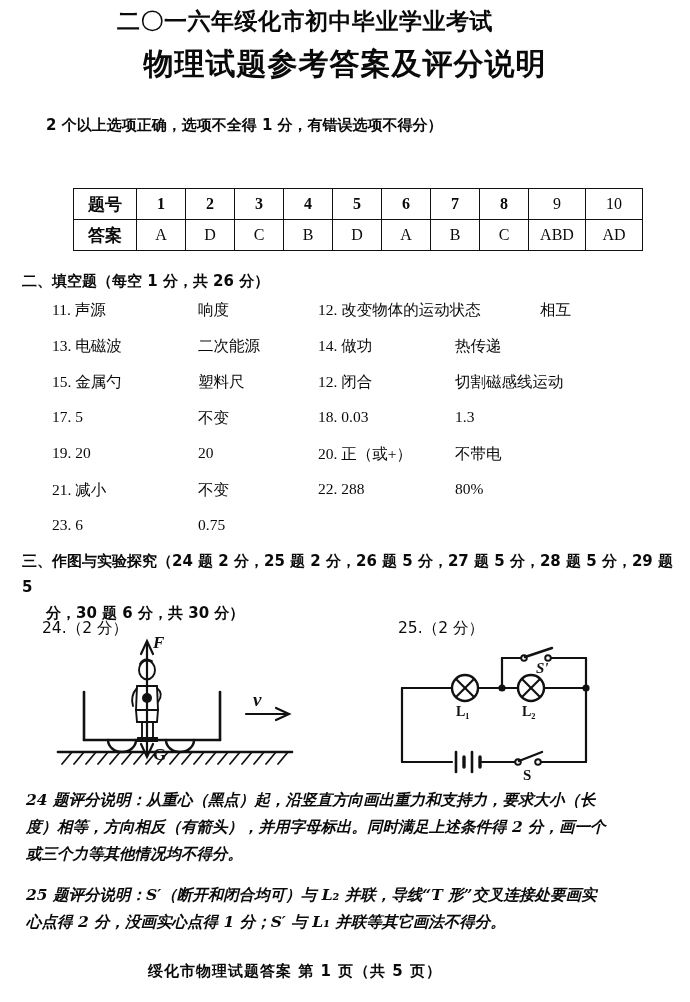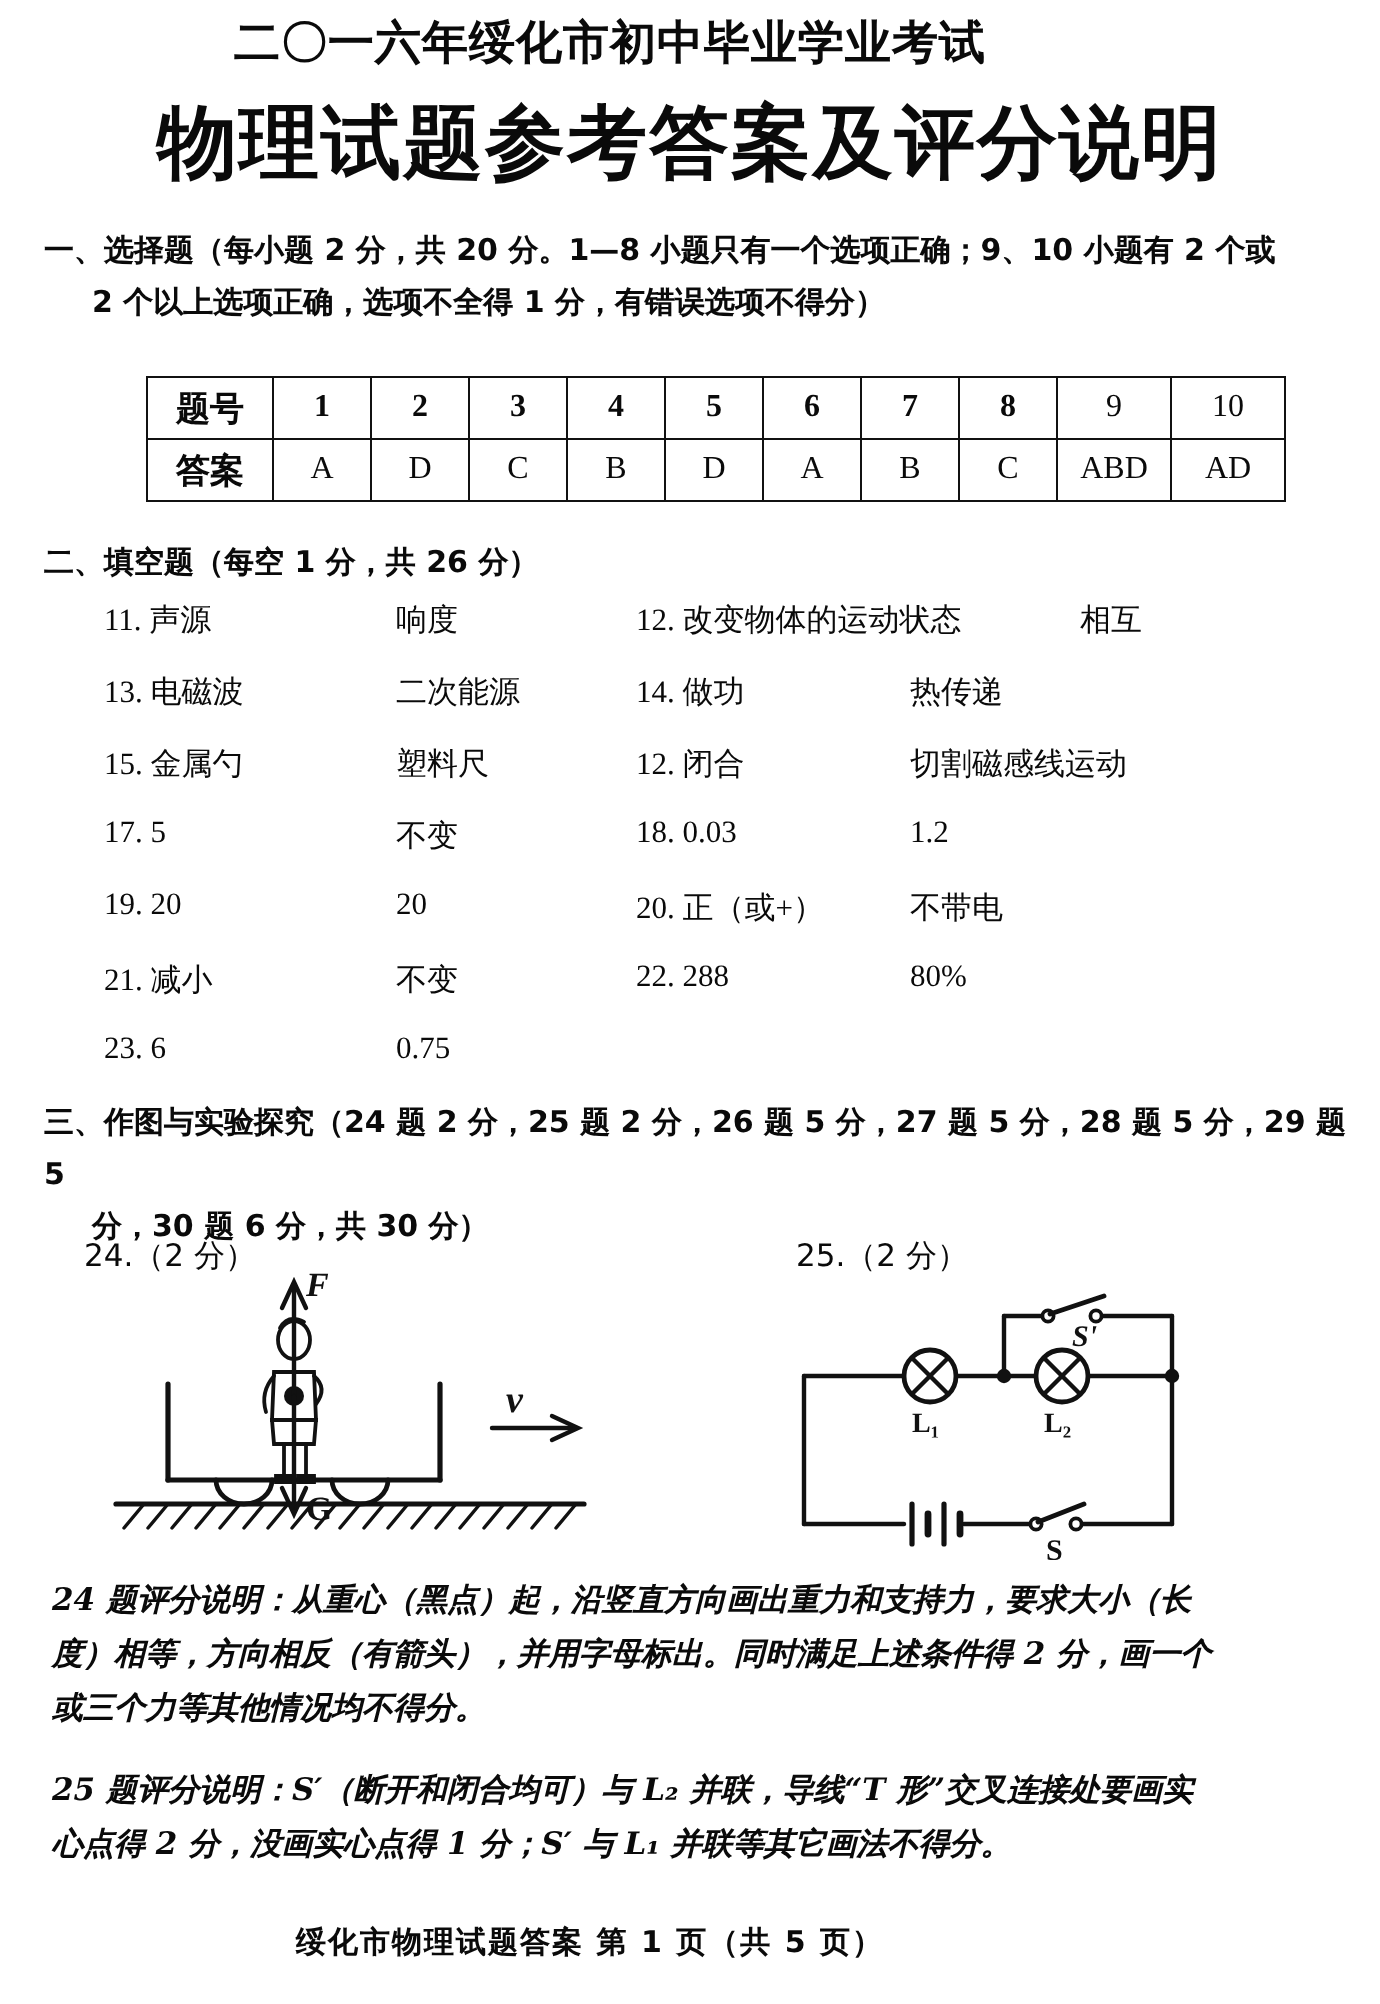--- a/index.html
+++ b/index.html
@@ -29,21 +29,21 @@
     text-align: center;
     font-size: 23px;
     font-weight: bold;
     letter-spacing: 0.5px;
     font-family: "DejaVu Sans", "Liberation Sans", sans-serif;
   }
   .title-2 {
     position: absolute;
     top: 44px; left: 0; width: 690px;
     text-align: center;
-    font-size: 40px;
+    font-size: 30px;
     font-weight: bold;
     letter-spacing: 1px;
     font-family: Liberation Sans, sans-serif;
   }
 
   
   .sec-head {
     position: absolute;
     font-size: 15px;
     font-weight: bold;
@@ -145,21 +145,20 @@
 </style>
 </head>
 <body>
 
 <div class="page">
 
   <div class="title-1">二〇一六年绥化市初中毕业学业考试</div>
   <div class="title-2">物理试题参考答案及评分说明</div>
 
   <div class="sec-head" id="sec1-head">
-    <span>一、选择题（每小题 2 分，共 20 分。1—8 小题只有一个选项正确；9、10 小题有 2 个或</span>
     <span class="l2">2 个以上选项正确，选项不全得 1 分，有错误选项不得分）</span>
   </div>
 
   <table class="ans-table">
     <tbody>
       <tr>
         <td class="hdr">题号</td>
         <td class="num">1</td>
         <td class="num">2</td>
         <td class="num">3</td>
@@ -205,21 +204,21 @@
     <div class="fib-row">
       <span class="c1">15. 金属勺</span>
       <span class="c2">塑料尺</span>
       <span class="c3">12. 闭合</span>
       <span class="c4">切割磁感线运动</span>
     </div>
     <div class="fib-row">
       <span class="c1">17.  5</span>
       <span class="c2">不变</span>
       <span class="c3">18.  0.03</span>
-      <span class="c4">1.2</span>
+      <span class="c4">1.3</span>
     </div>
     <div class="fib-row">
       <span class="c1">19.  20</span>
       <span class="c2">20</span>
       <span class="c3">20. 正（或+）</span>
       <span class="c4">不带电</span>
     </div>
     <div class="fib-row">
       <span class="c1">21. 减小</span>
       <span class="c2">不变</span>

